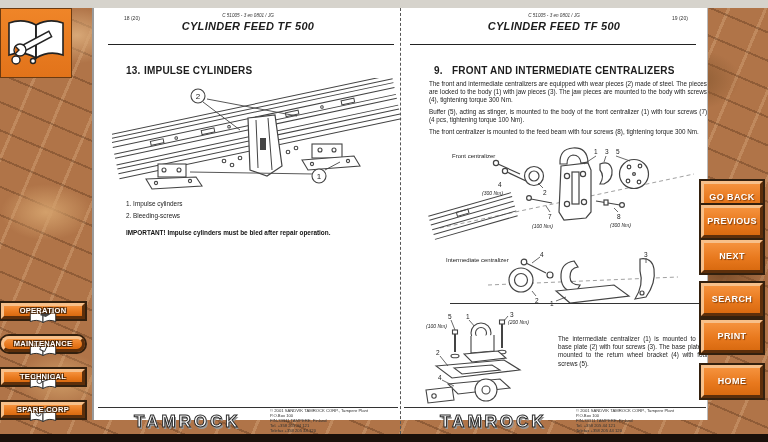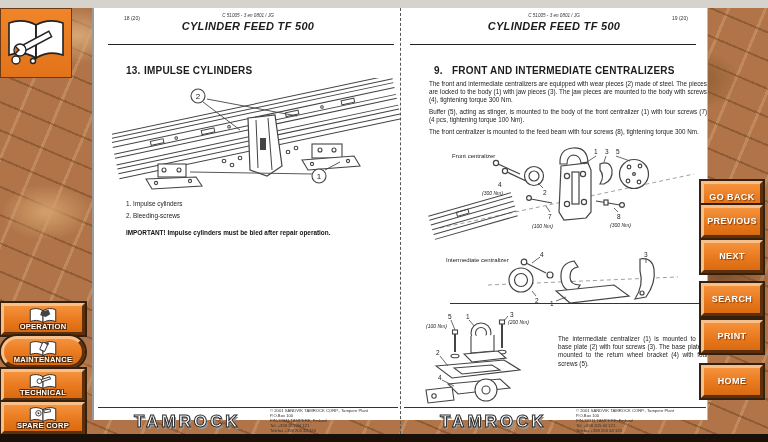--- a/index.html
+++ b/index.html
@@ -44,21 +44,21 @@
 
   
   .btn3d { position:absolute; background:linear-gradient(180deg,#f5923d 0%,#e8791e 55%,#d96a10 100%);
     border-style:solid; border-width:3px;
     border-top-color:#f7c08a; border-left-color:#f7c08a;
     border-bottom-color:#5d2f0b; border-right-color:#5d2f0b;
     box-shadow:0 0 0 2px #33200e; cursor:pointer; }
   .rbtn { left:701px; width:62px; height:33px; color:#fff; font-weight:bold; font-size:9px;
     text-align:center; line-height:27px; letter-spacing:.4px; z-index:7;
     text-shadow:1px 1px 1px rgba(60,25,0,.6); }
-  .lbtn { left:1px; width:84px; height:32px; z-index:7; }
+  .lbtn { left:1px; width:84px; height:16px; z-index:7; }
   .lbtn .lbl { position:absolute; left:0; right:0; bottom:1px; text-align:center; color:#fff;
     font-weight:bold; font-size:7.5px; letter-spacing:.3px;
     text-shadow:1px 1px 0 #4a2506, -1px -1px 0 #4a2506, 1px -1px 0 #4a2506, -1px 1px 0 #4a2506; }
   .lbtn svg { position:absolute; left:50%; transform:translateX(-50%); top:1px; }
   #manual-logo { position:absolute; left:0; top:8px; width:72px; height:70px; z-index:7;
     background:linear-gradient(180deg,#ef8528,#e2731a); border:1px solid #6b3a10;
     display:flex; align-items:center; justify-content:center; }
 </style>
 </head>
 <body>

